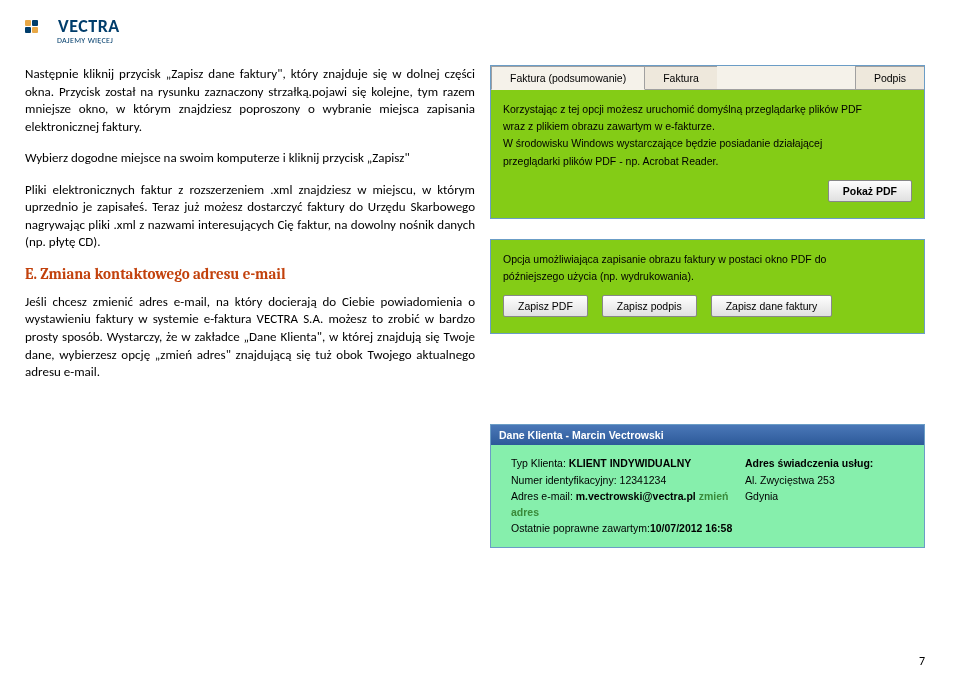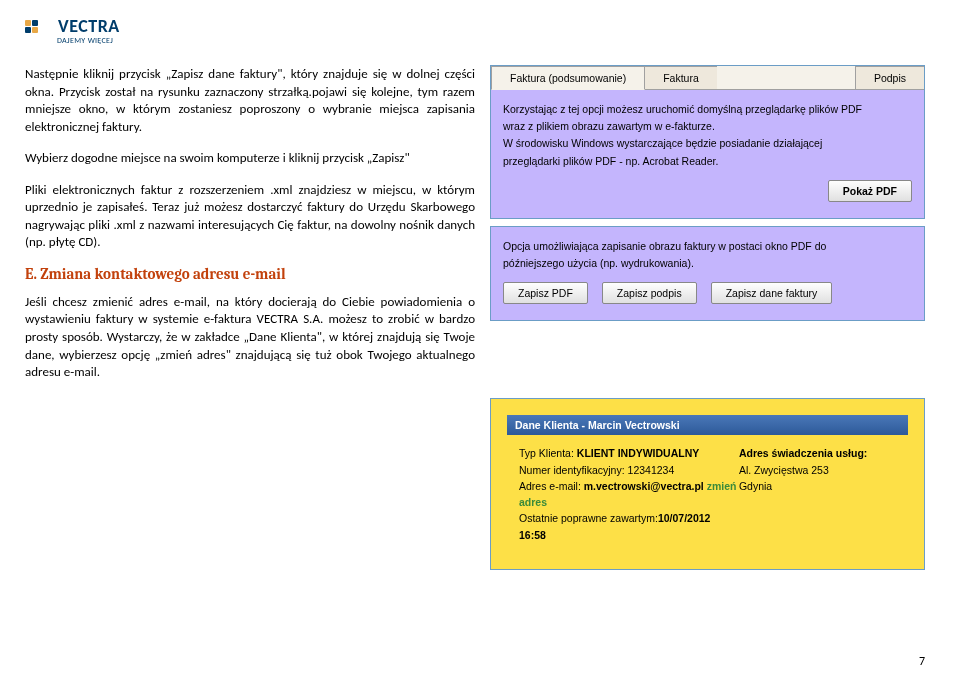--- a/index.html
+++ b/index.html
@@ -53,25 +53,25 @@
   }
   .heading {
     font-family: Cambria, Georgia, serif;
     font-size: 15px;
     font-weight: bold;
     color: #c2410c;
     margin-bottom: 10px;
   }
   .screenshot {
     border: 1px solid #6b9dc6;
-    background: #c4b5fd;
+    background: #84cc16;
     font-family: Tahoma, Arial, sans-serif;
     font-size: 10.5px;
     color: #000;
-    margin-bottom: 7px;
+    margin-bottom: 20px;
     overflow: hidden;
   }
   .tabs {
     display: flex;
     border-bottom: 1px solid #a0a0a0;
     background: #f5f2ea;
   }
   .tab {
     padding: 5px 18px;
     border: 1px solid #a0a0a0;
@@ -100,38 +100,39 @@
   }
   .btn {
     border: 1px solid #888;
     background: linear-gradient(#fefefe,#e0e0e0);
     padding: 3px 14px;
     font-size: 10.5px;
     border-radius: 2px;
   }
   .screenshot2 {
     border: 1px solid #6b9dc6;
-    background: #fde047;
+    background: #86efac;
     font-family: Tahoma, Arial, sans-serif;
     font-size: 10.5px;
-    padding: 16px;
+    padding: 0;
     overflow: hidden;
   }
   .titlebar {
     background: linear-gradient(#4a78b8,#2d5a99);
     color: #fff;
     padding: 4px 8px;
     font-size: 10.5px;
     font-weight: bold;
   }
   .client-body {
     padding: 10px 12px;
     display: flex;
     justify-content: space-between;
     line-height: 1.55;
+    margin-left: 8px;
   }
   .client-left { flex: 1.4; }
   .client-right { flex: 1; text-align: left; }
   .bold { font-weight: bold; }
   .link-green {
     color: #3a8a3a;
     font-weight: bold;
   }
   .page-number {
     position: absolute;
@@ -176,21 +177,21 @@
           <span class="sq orange"></span>
         </span>
     </span>
     <span class="logo-text">VECTRA</span>
   </div>
   <div class="logo-tagline">DAJEMY WIĘCEJ</div>
 </div>
 
 <div class="content">
   <div class="left-col">
-    <p class="para">Następnie kliknij przycisk „Zapisz dane faktury", który znajduje się w dolnej części okna. Przycisk został na rysunku zaznaczony strzałką.pojawi się kolejne, tym razem mniejsze okno, w którym zostaniesz poproszony o wybranie miejsca zapisania elektronicznej faktury.</p>
+    <p class="para">Następnie kliknij przycisk „Zapisz dane faktury", który znajduje się w dolnej części okna. Przycisk został na rysunku zaznaczony strzałką.pojawi się kolejne, tym razem mniejsze okno, w którym znajdziesz poproszony o wybranie miejsca zapisania elektronicznej faktury.</p>
     <p class="para">Wybierz dogodne miejsce na swoim komputerze i kliknij przycisk „Zapisz"</p>
     <p class="para">Pliki elektronicznych faktur z rozszerzeniem .xml znajdziesz w miejscu, w którym uprzednio je zapisałeś. Teraz już możesz dostarczyć faktury do Urzędu Skarbowego nagrywając pliki .xml z nazwami interesujących Cię faktur, na dowolny nośnik danych (np. płytę CD).</p>
     <p class="heading">E. Zmiana kontaktowego adresu e-mail</p>
     <p class="para">Jeśli chcesz zmienić adres e-mail, na który docierają do Ciebie powiadomienia o wystawieniu faktury w systemie e-faktura VECTRA S.A. możesz to zrobić w bardzo prosty sposób. Wystarczy, że w zakładce „Dane Klienta", w której znajdują się Twoje dane, wybierzesz opcję „zmień adres" znajdującą się tuż obok Twojego aktualnego adresu e-mail.</p>
   </div>
 
   <div class="right-col">
 
     <div class="screenshot">
       <div class="tabs">

